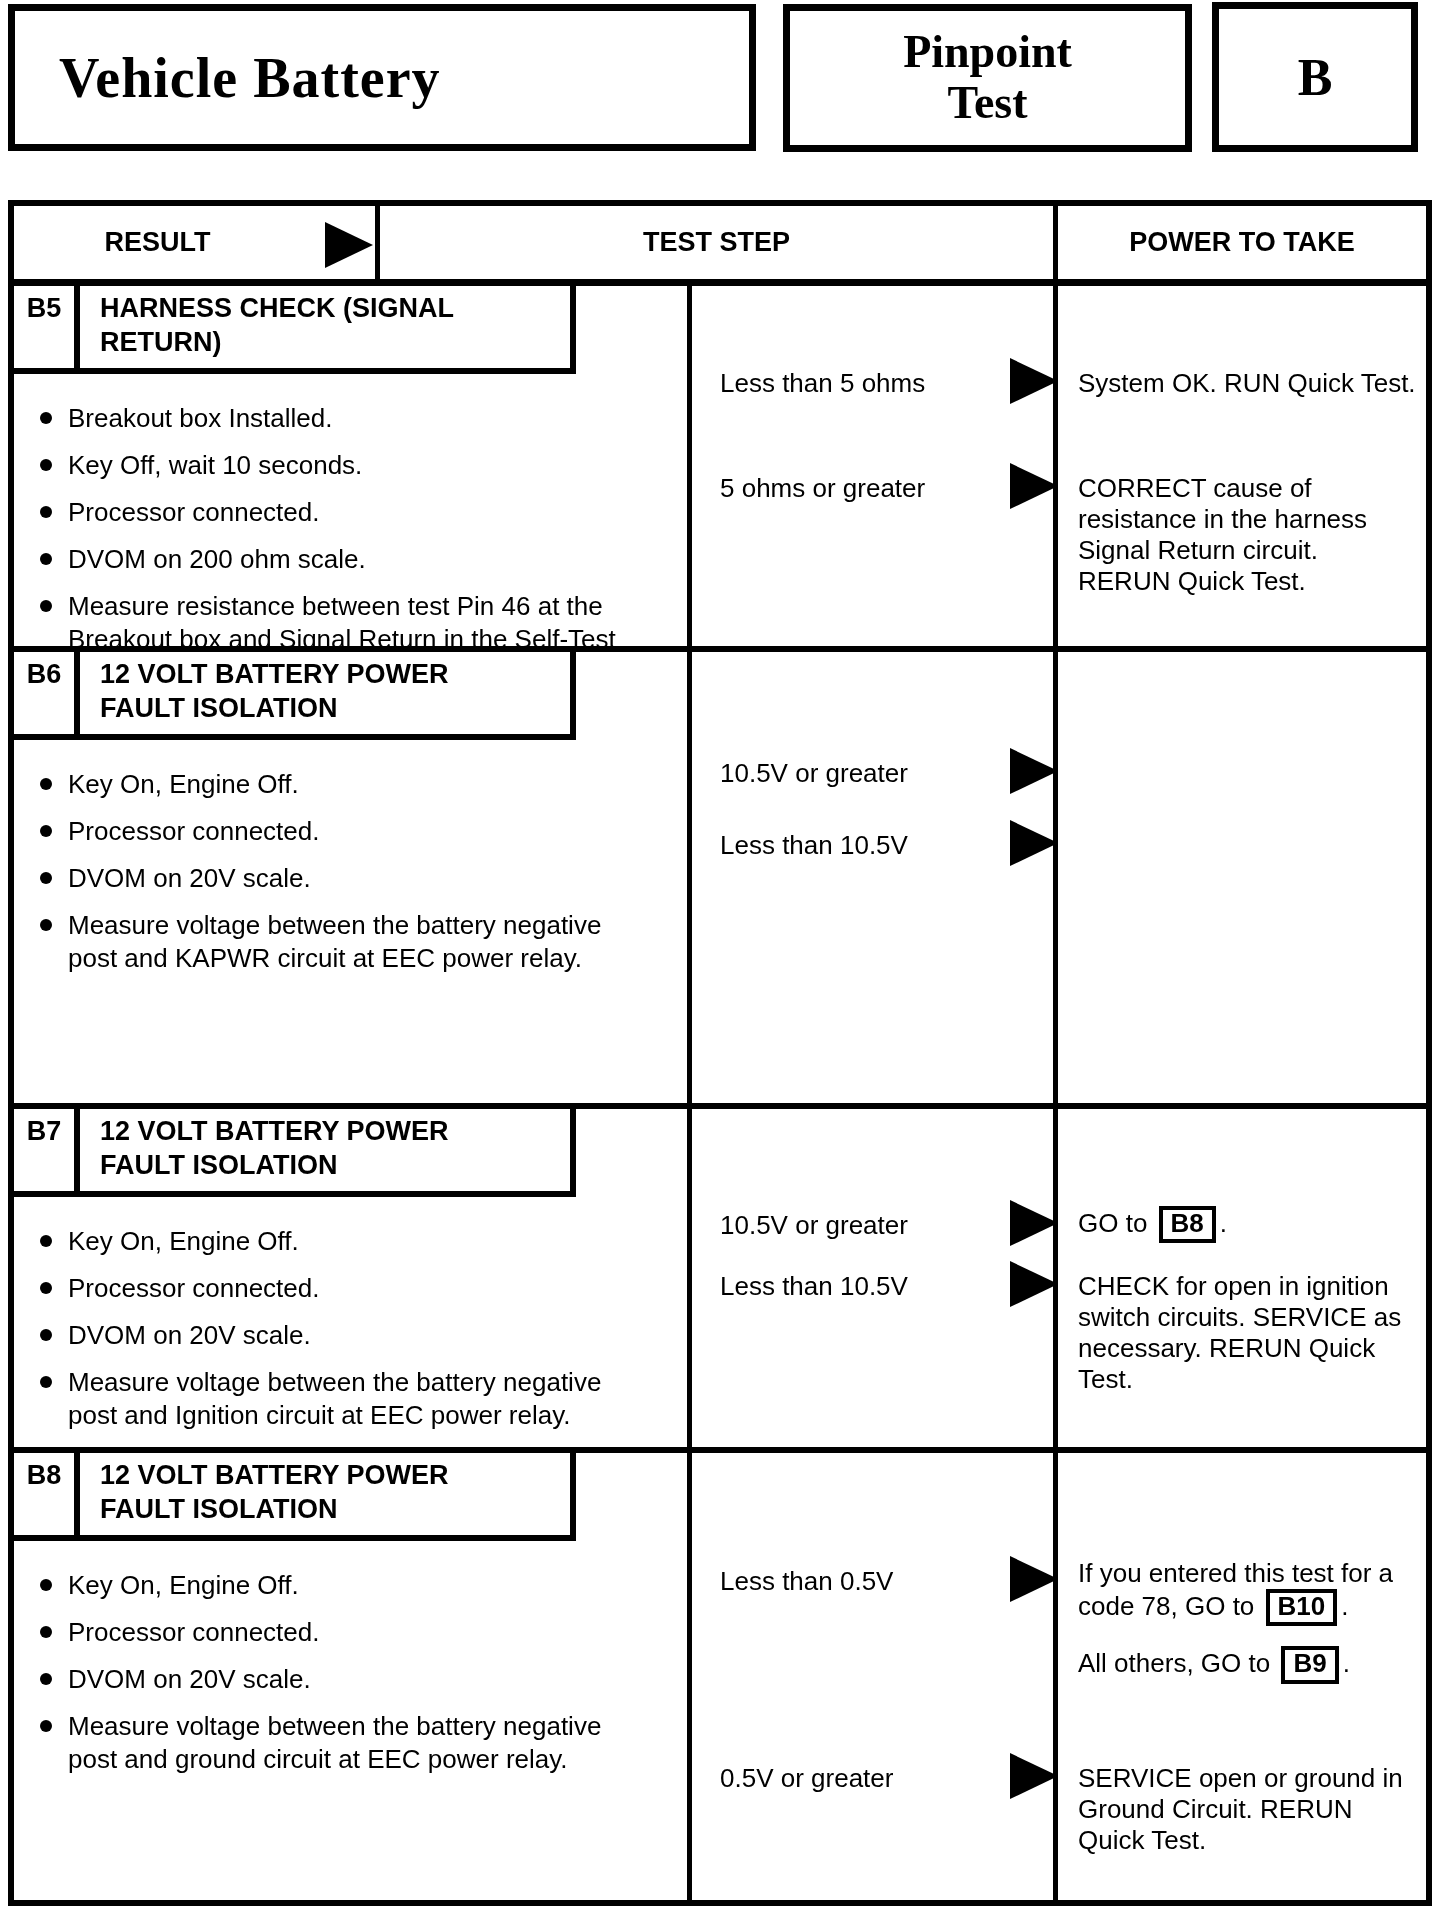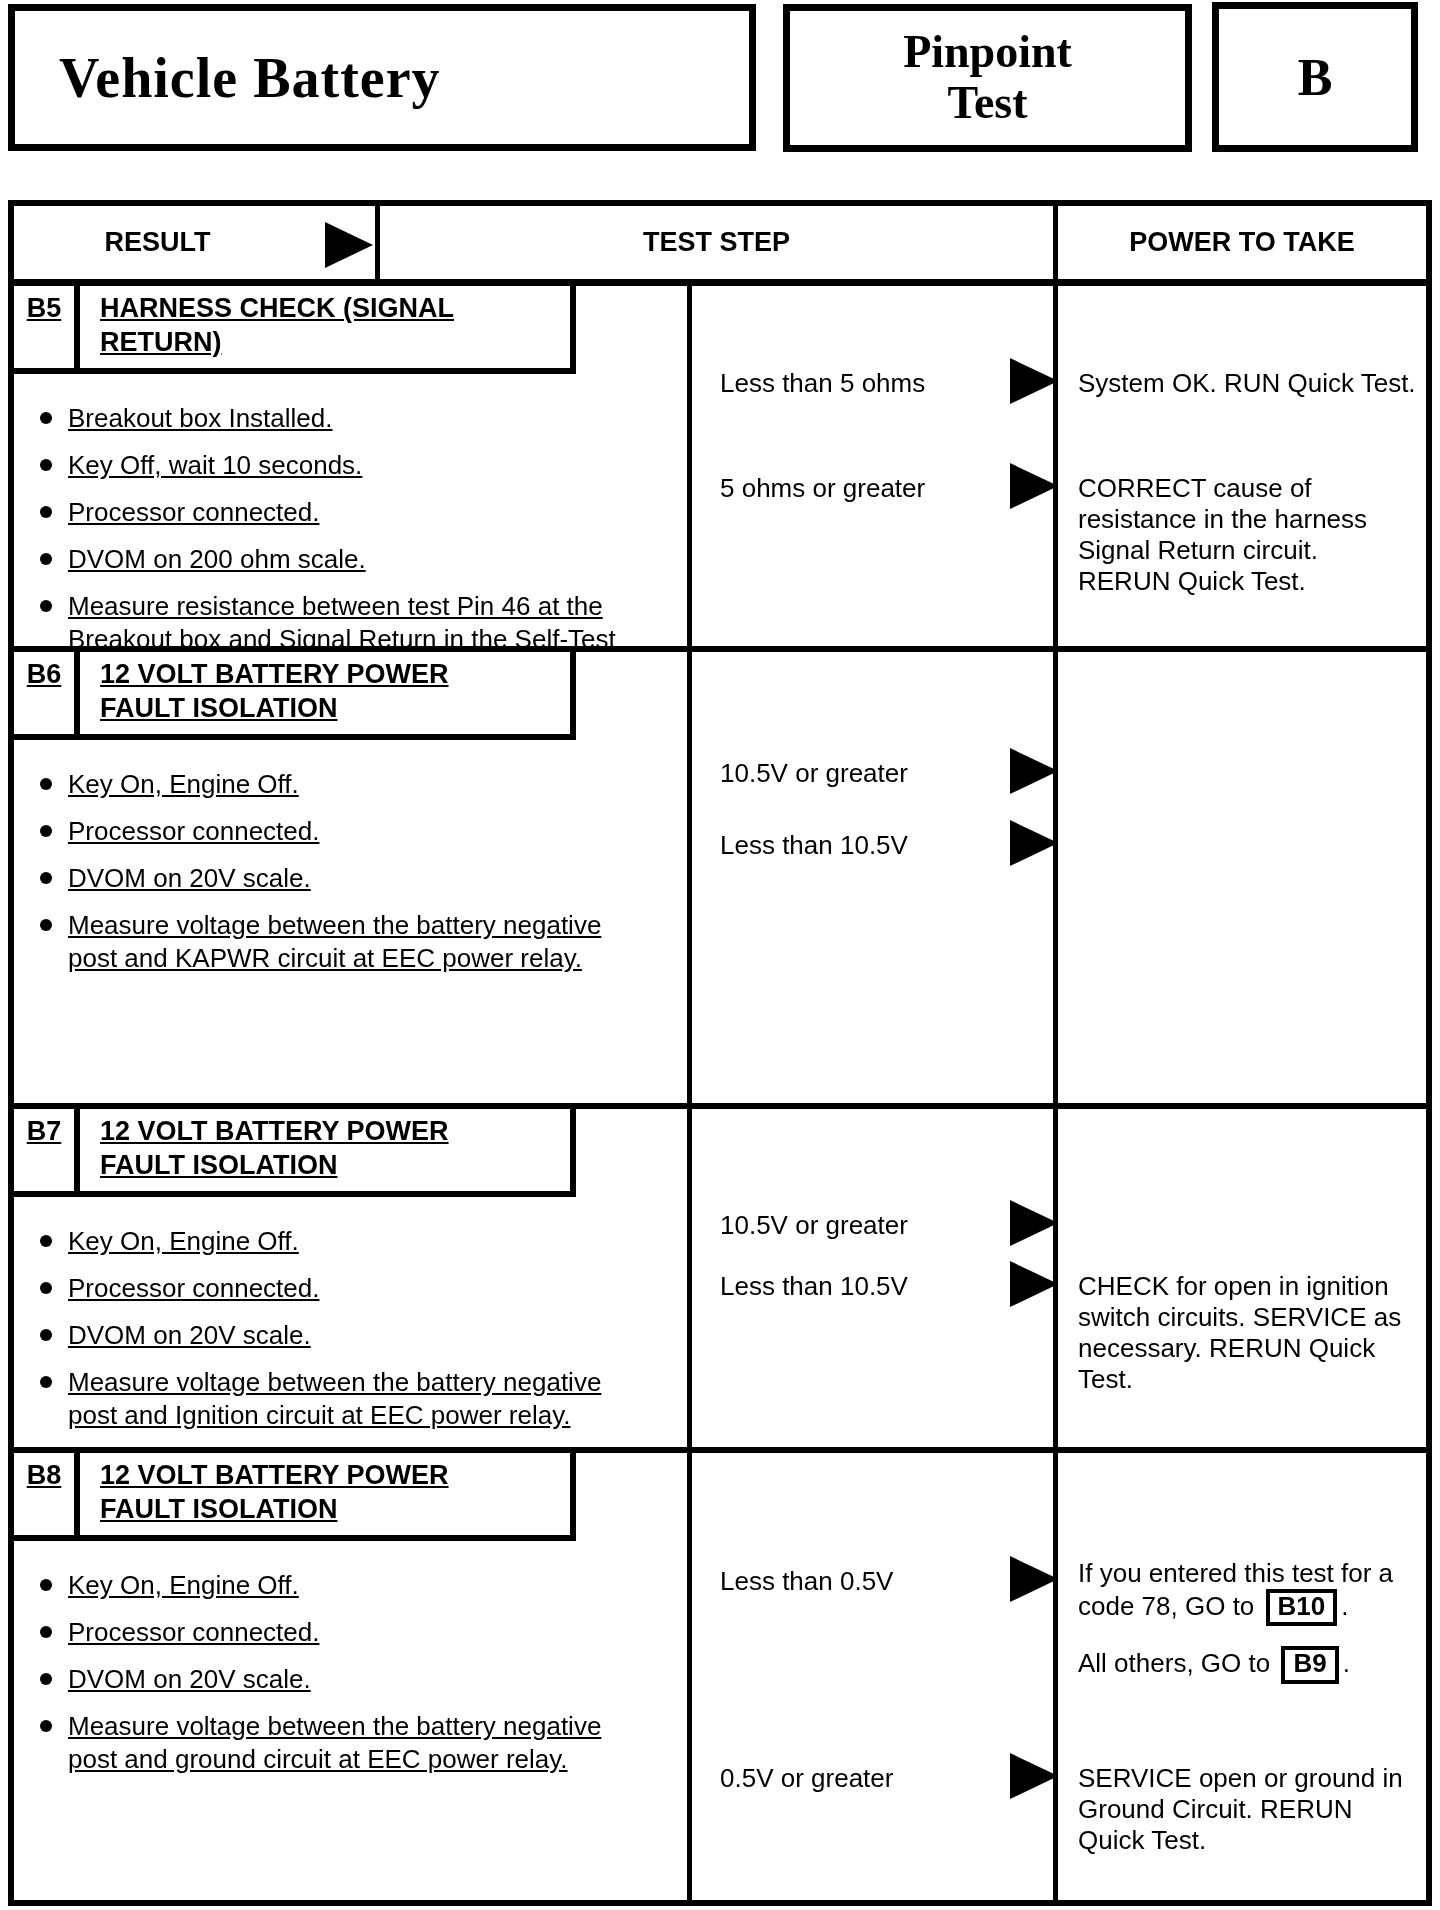--- a/index.html
+++ b/index.html
@@ -28,21 +28,21 @@
   }
   .thead { display:flex; height:80px; border-bottom:7px solid #000; flex-shrink:0; }
   .th { font-weight:bold; font-size:27px; display:flex; align-items:center; justify-content:center; }
   .th-step   { width:678px; border-right:5px solid #000; }
   .th-result { width:366px; border-right:5px solid #000; position:relative; padding-right:74px; }
   .th-action { flex:1; }
 
   .arrow { width:0; height:0; border-top:23px solid transparent; border-bottom:23px solid transparent; border-left:48px solid #000; }
   .th-arrow { position:absolute; right:2px; top:16px; }
 
-  .sec { display:flex; border-bottom:6px solid #000; flex-shrink:0;text-decoration:underline; }
+  .sec { display:flex; border-bottom:6px solid #000; flex-shrink:0; }
   .sec-last { flex:1; border-bottom:none; }
   .cell { position:relative; overflow:hidden; }
   .cell-step   { width:678px; border-right:5px solid #000; }
   .cell-result { width:366px; border-right:5px solid #000;padding-left:24px; }
   .cell-action { flex:1; }
 
   
   .step-hd { display:flex; width:562px; border-right:6px solid #000; border-bottom:6px solid #000; background:#fff; }
   .step-id { width:66px; border-right:6px solid #000; font-weight:bold; font-size:27px;
              display:flex; justify-content:center; padding-top:7px; }
@@ -204,20 +204,21 @@
         <div class="res-row" style="top:101px">
           <span class="res-text">10.5V or greater</span>
           <span class="arrow res-arrow"></span>
         </div>
         <div class="res-row" style="top:162px">
           <span class="res-text">Less than 10.5V</span>
           <span class="arrow res-arrow"></span>
         </div>
       </div>
       <div class="cell cell-action">
+        <div class="act-row" style="top:97px"><span>GO to </span><span class="ref">B8</span><span>.</span></div>
         <div class="act-row" style="top:162px">CHECK for open in ignition switch circuits. SERVICE as necessary. RERUN Quick Test.</div>
       </div>
     </div>
 
     <div class="sec sec-last">
       <div class="cell cell-step">
         <div class="step-hd">
           <div class="step-id">B8</div>
           <div class="step-title">12 VOLT BATTERY POWER
 FAULT ISOLATION</div>

